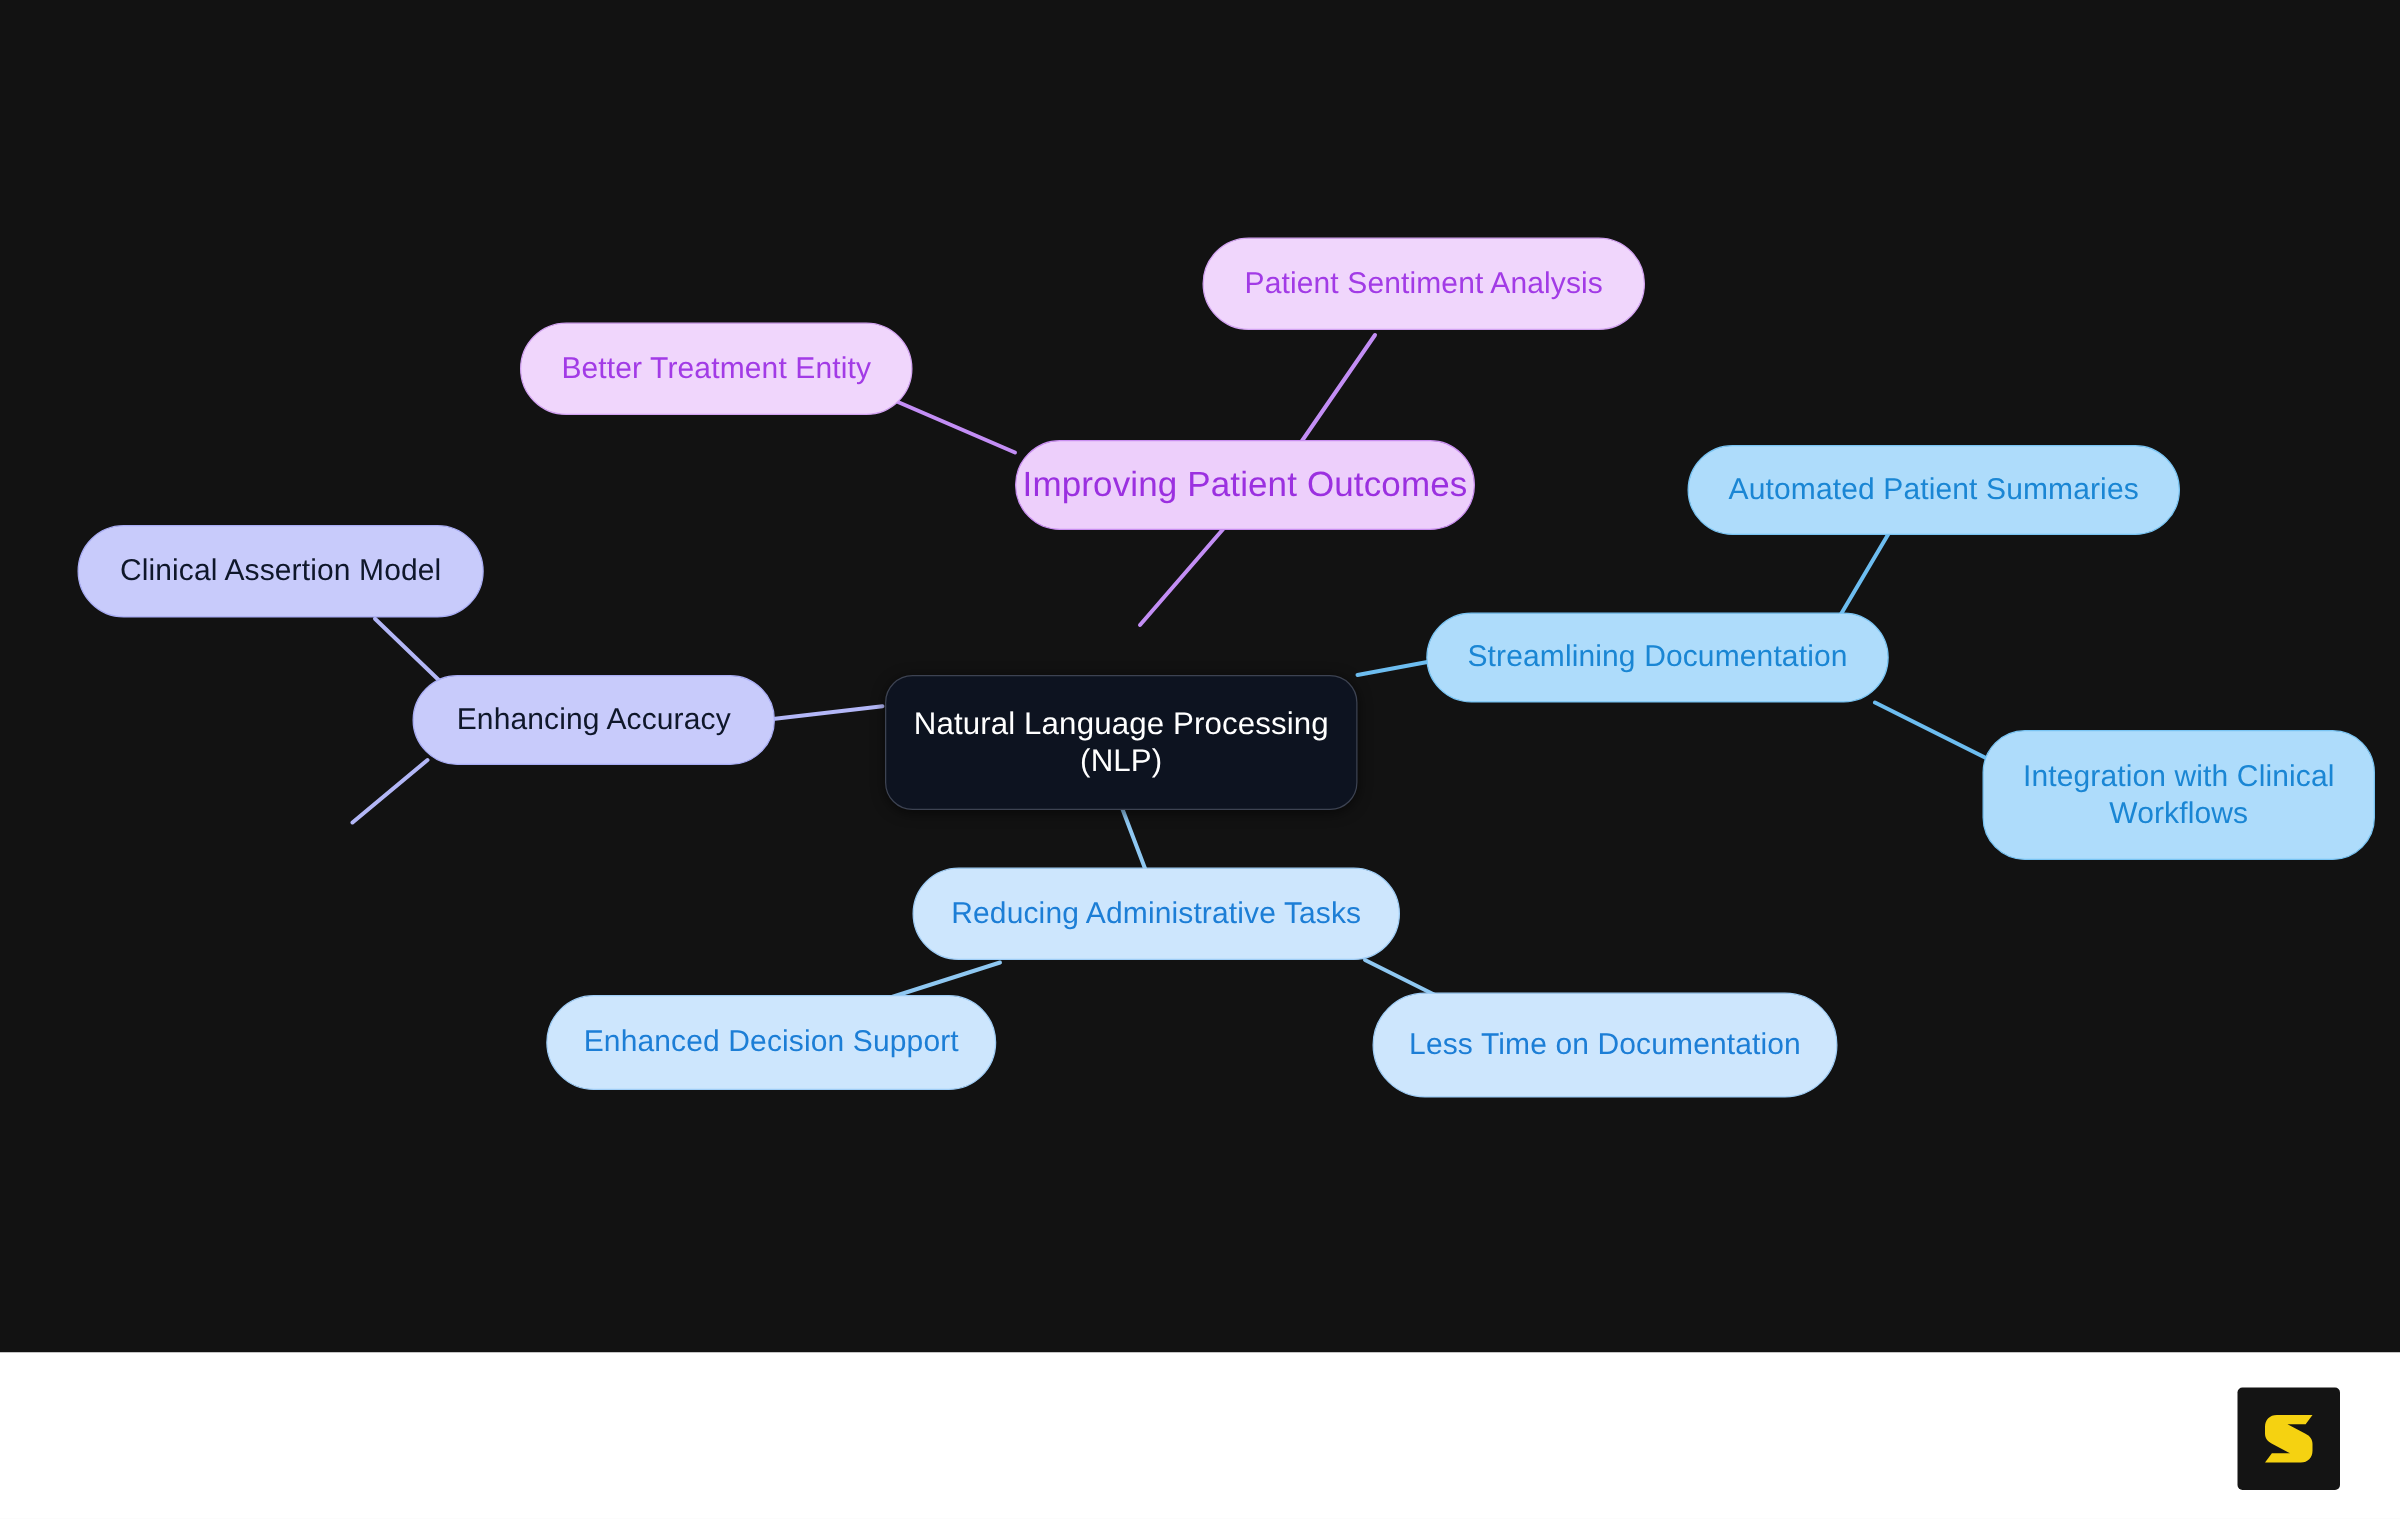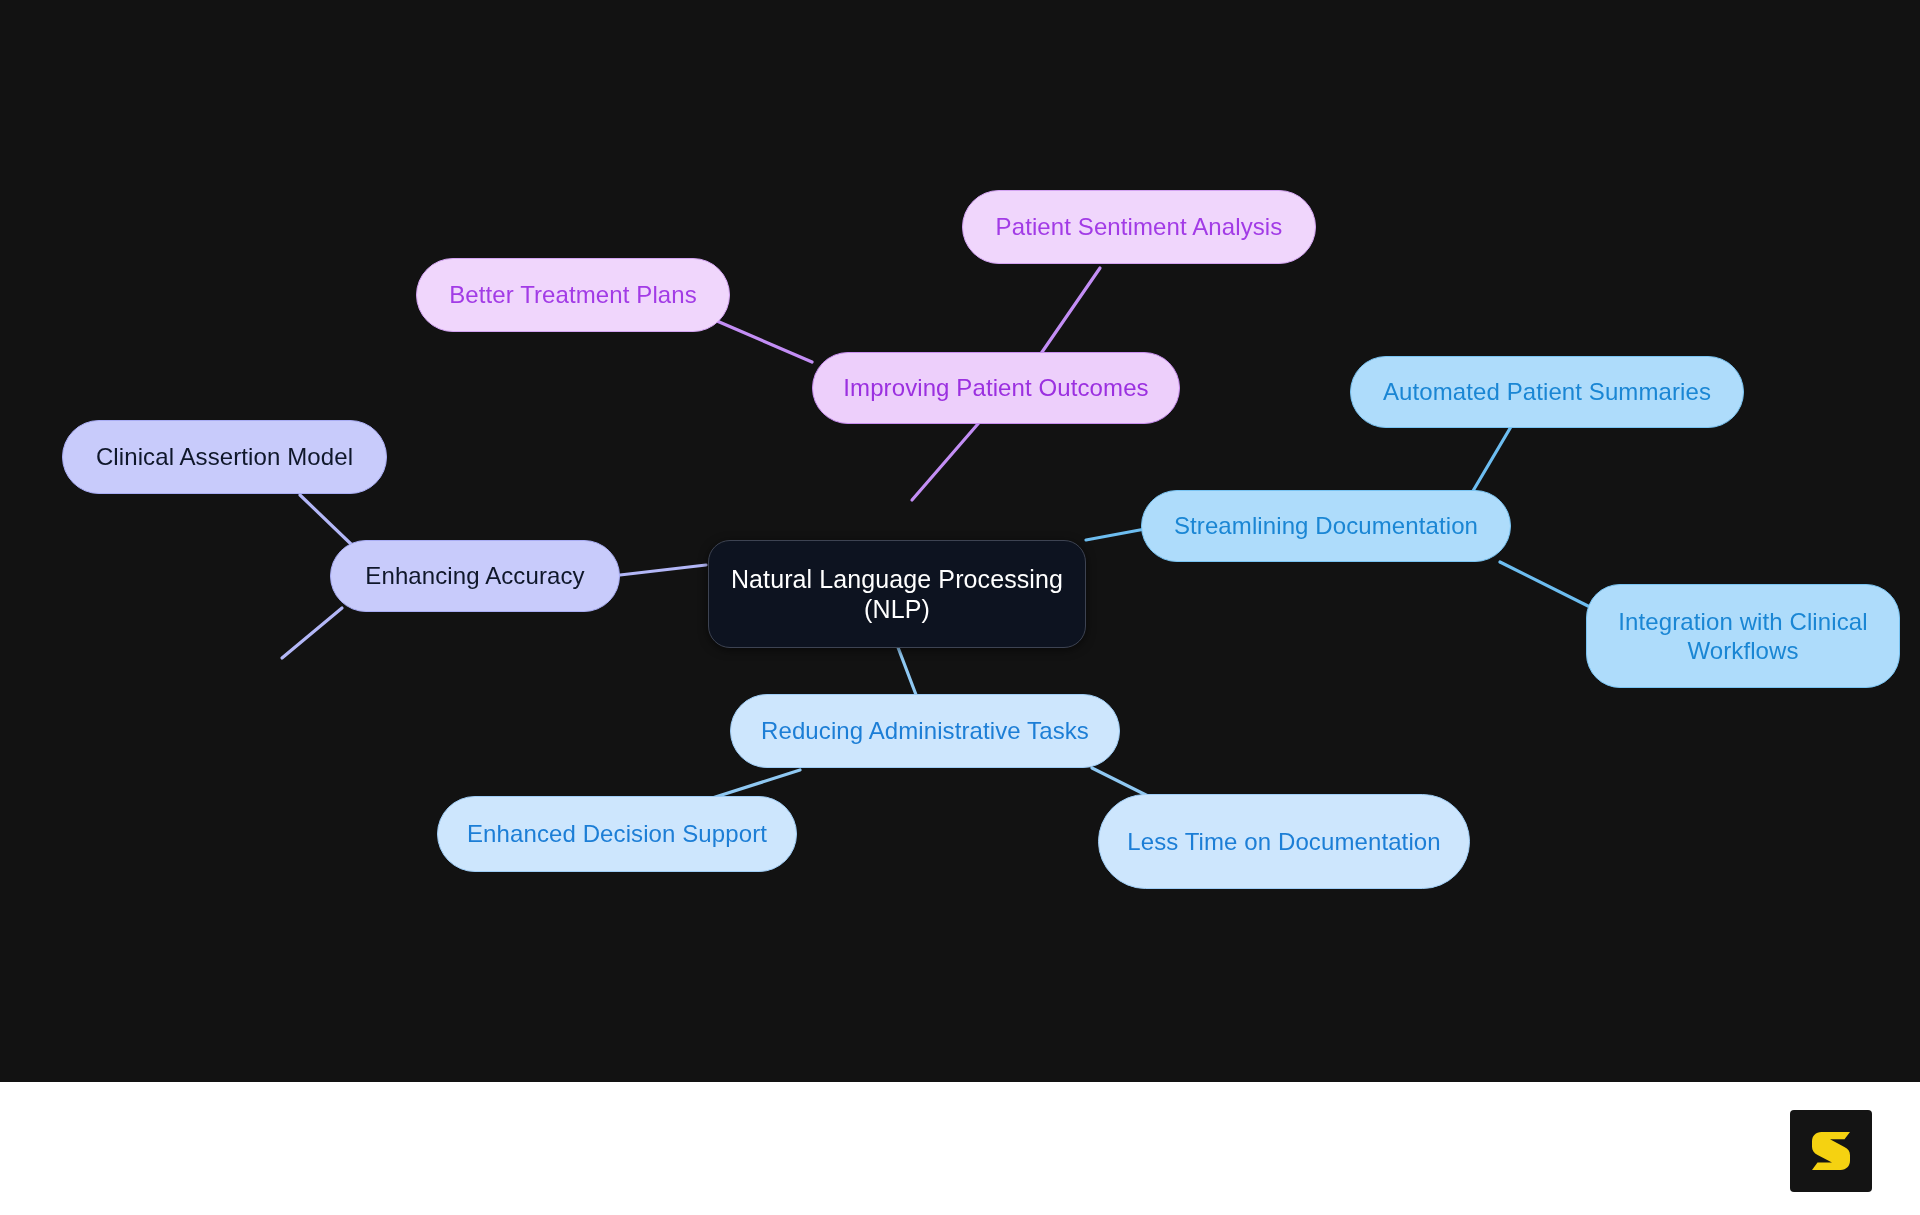--- a/index.html
+++ b/index.html
@@ -67,21 +67,21 @@
     font-size: 25px;
     box-shadow: 0 2px 10px rgba(0,0,0,0.55);
     margin-top: 48px;
   }
 
   
   .node.violet {
     background: #edcffb;
     color: #9b30e0;
     border: 1.5px solid #c98ef0;
-    font-size: 24px;
+    font-size: 28px;
   }
   .node.violet-soft {
     background: #f0d6fc;
     color: #a23be6;
     border: 1.5px solid #d3a3f2;
     font-size: 24px;
   }
 
   
   .node.periwinkle {
@@ -153,39 +153,39 @@
     <line x1="1092" y1="768" x2="1152" y2="798" stroke="#8fc8f2" stroke-width="3.2" stroke-linecap="round"></line>
   </svg>
 
   <div class="node root" style="left:708px; top:492px; width:378px; height:108px;">Natural Language Processing
 (NLP)</div>
 
   <div class="node violet" style="left:812px; top:352px; width:368px; height:72px;">Improving Patient Outcomes</div>
 
   <div class="node violet-soft" style="left:962px; top:190px; width:354px; height:74px;">Patient Sentiment Analysis</div>
 
-  <div class="node violet-soft" style="left:416px; top:258px; width:314px; height:74px;">Better Treatment Plans</div>
+  <div class="node violet-soft" style="left:416px; top:258px; width:314px; height:74px;">Better Treatment Entity</div>
 
   <div class="node periwinkle" style="left:330px; top:540px; width:290px; height:72px;">Enhancing Accuracy</div>
 
   <div class="node periwinkle" style="left:62px; top:420px; width:325px; height:74px;">Clinical Assertion Model</div>
 
 
   <div class="node cyan" style="left:1141px; top:490px; width:370px; height:72px;">Streamlining Documentation</div>
 
   <div class="node cyan" style="left:1350px; top:356px; width:394px; height:72px;text-align:center;">Automated Patient Summaries</div>
 
   <div class="node cyan" style="left:1586px; top:584px; width:314px; height:104px; border-radius:34px;">Integration with Clinical
 Workflows</div>
 
   <div class="node cyan-pale" style="left:730px; top:694px; width:390px; height:74px;">Reducing Administrative Tasks</div>
 
   <div class="node cyan-pale" style="left:437px; top:796px; width:360px; height:76px;">Enhanced Decision Support</div>
 
-  <div class="node cyan-pale" style="left:1098px; top:794px; width:372px; height:95px;">Less Time on Documentation</div>
+  <div class="node cyan-pale" style="left:1098px; top:794px; width:372px; height:84px;">Less Time on Documentation</div>
 
 </div>
 
 <div id="footer-band"></div>
 
 <div id="brand-badge">
   <span>
     <svg width="52" height="52" viewBox="0 0 52 52" aria-hidden="true">
       <path fill="#f5d211" d="M45 7 H16.5 C10.7 7 7 10.9 7 16.4 V21.8 C7 25.6 9.0 28.1 12.6 30.0 L27.0 37.6 H12.5 L7 44.9 H35.6 C41.3 44.9 45 41.0 45 35.5 V30.2 C45 26.3 43.0 23.8 39.4 22.0 L25.0 14.3 H39.5 Z"></path>
     </svg>

